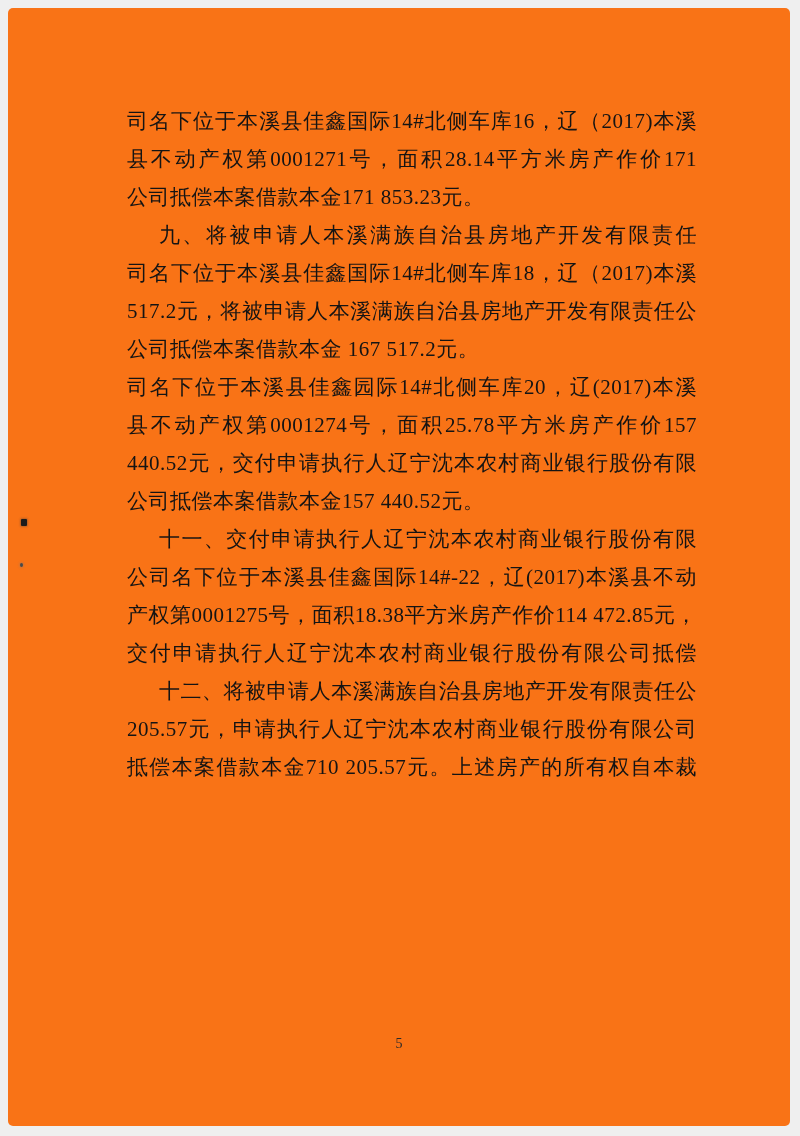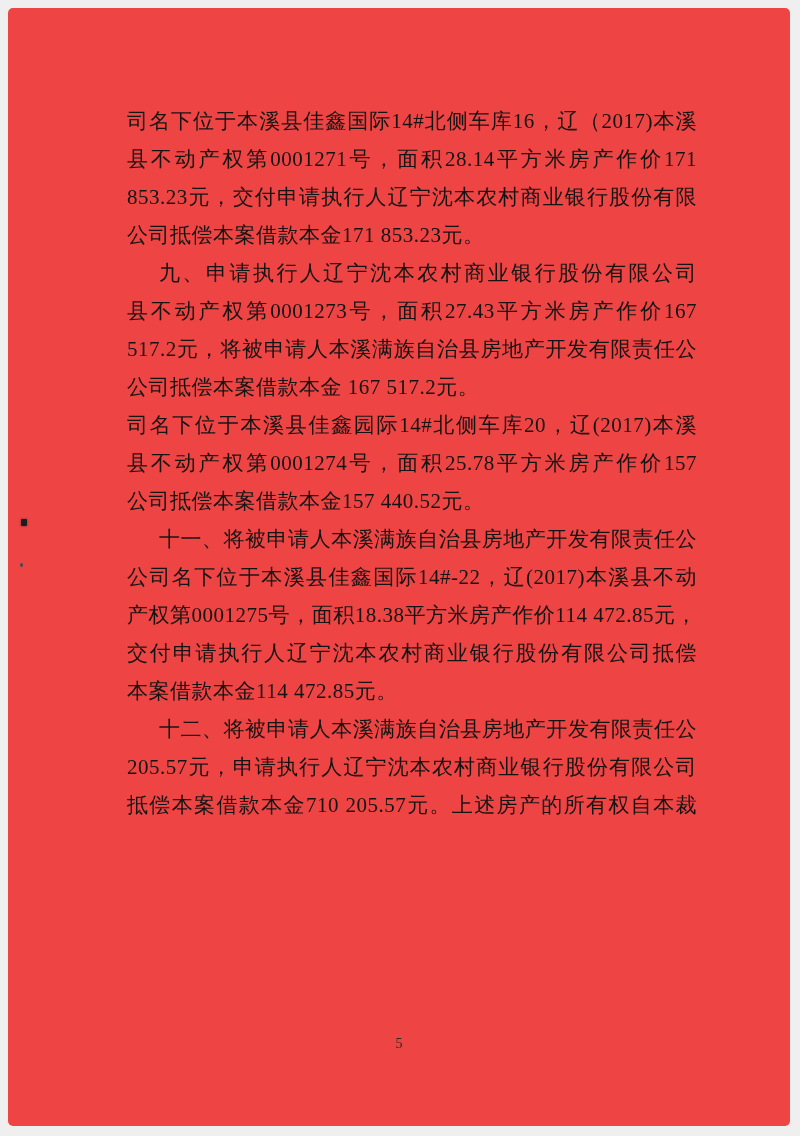--- a/index.html
+++ b/index.html
@@ -10,21 +10,21 @@
     background: #efefef;
     font-family: "Liberation Serif", "DejaVu Serif", serif;
     overflow: hidden;
   }
   .paper {
     position: absolute;
     left: 8px;
     top: 8px;
     width: 782px;
     height: 1118px;
-    background: #ef4444;
+    background: #f97316;
     border-radius: 5px;
   }
   .text-block {
     position: absolute;
     left: 119px;
     top: 94px;
     width: 570px;
     color: #141414;
   }
   .line {
@@ -75,32 +75,31 @@
 </style>
 </head>
 <body>
 
 <div class="paper">
   <div class="margin-mark mark-1"></div>
   <div class="margin-mark mark-2"></div>
   <div class="text-block" id="text-block">
       <div class="line justify">司名下位于本溪县佳鑫国际14#北侧车库16，辽（2017)本溪</div>
       <div class="line justify">县不动产权第0001271号，面积28.14平方米房产作价171</div>
-      <div class="line justify">853.23元，交付申请执行人辽宁沈本农村商业银行股份有限</div>
       <div class="line">公司抵偿本案借款本金171 853.23元。</div>
-      <div class="line indent justify">九、申请执行人辽宁沈本农村商业银行股份有限公司</div>
-      <div class="line justify">县不动产权第0001273号，面积27.43平方米房产作价167</div>
+      <div class="line indent justify">九、将被申请人本溪满族自治县房地产开发有限责任</div>
+      <div class="line justify">司名下位于本溪县佳鑫国际14#北侧车库18，辽（2017)本溪</div>
       <div class="line justify">517.2元，将被申请人本溪满族自治县房地产开发有限责任公</div>
       <div class="line">公司抵偿本案借款本金 167 517.2元。</div>
       <div class="line justify">司名下位于本溪县佳鑫园际14#北侧车库20，辽(2017)本溪</div>
       <div class="line justify">县不动产权第0001274号，面积25.78平方米房产作价157</div>
+      <div class="line justify">440.52元，交付申请执行人辽宁沈本农村商业银行股份有限</div>
       <div class="line">公司抵偿本案借款本金157 440.52元。</div>
-      <div class="line indent justify">十一、将被申请人本溪满族自治县房地产开发有限责任公</div>
+      <div class="line indent justify">十一、交付申请执行人辽宁沈本农村商业银行股份有限</div>
       <div class="line justify">公司名下位于本溪县佳鑫国际14#-22，辽(2017)本溪县不动</div>
       <div class="line justify">产权第0001275号，面积18.38平方米房产作价114 472.85元，</div>
       <div class="line justify">交付申请执行人辽宁沈本农村商业银行股份有限公司抵偿</div>
-      <div class="line">本案借款本金114 472.85元。</div>
       <div class="line indent justify">十二、将被申请人本溪满族自治县房地产开发有限责任公</div>
       <div class="line justify">205.57元，申请执行人辽宁沈本农村商业银行股份有限公司</div>
       <div class="line justify">抵偿本案借款本金710 205.57元。上述房产的所有权自本裁</div>
     </div>
   <div class="page-number">5</div>
 </div>
 
 </body></html>

